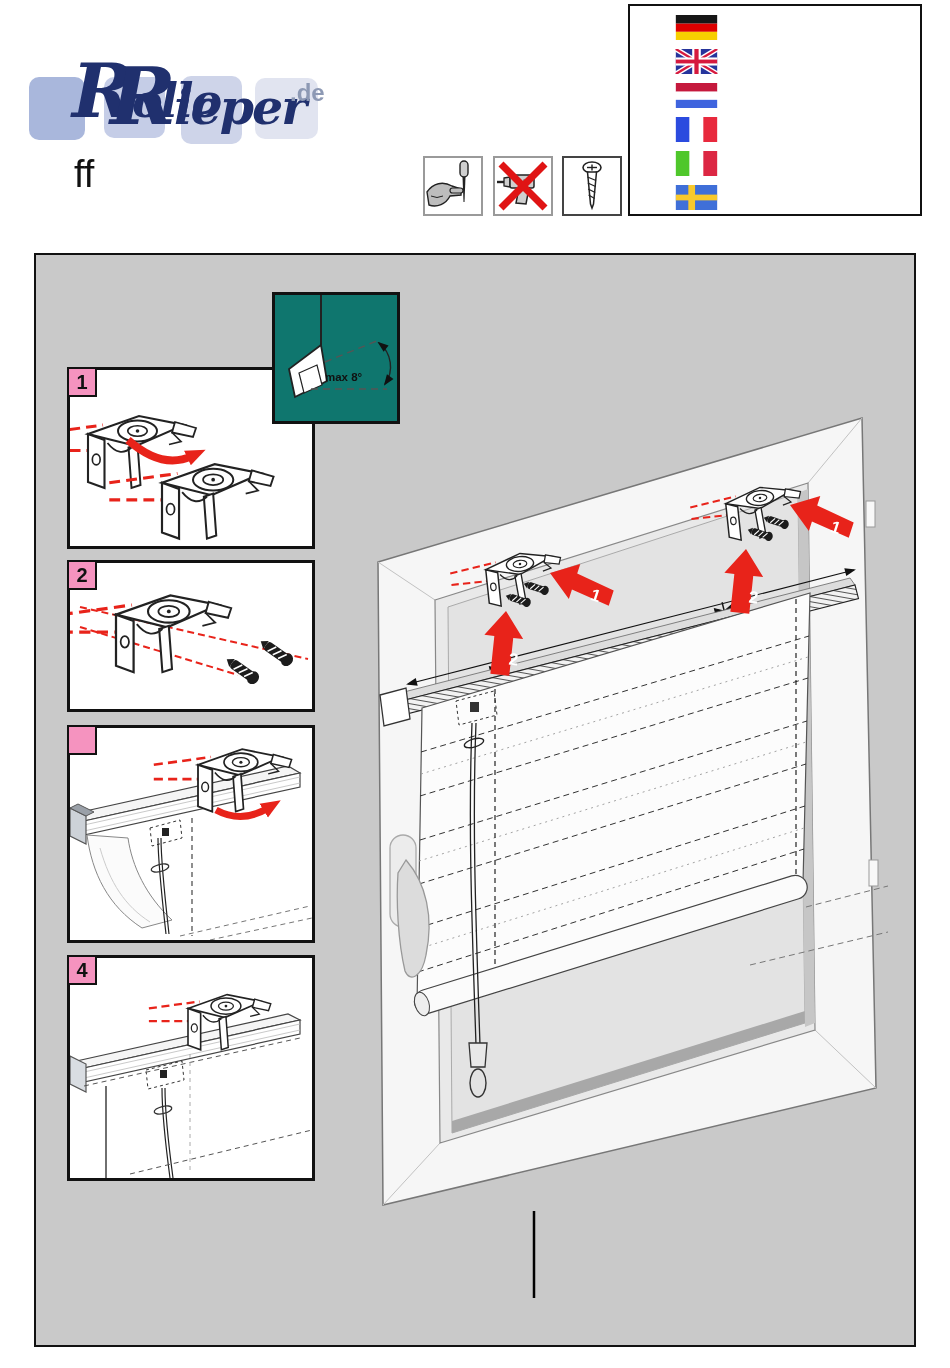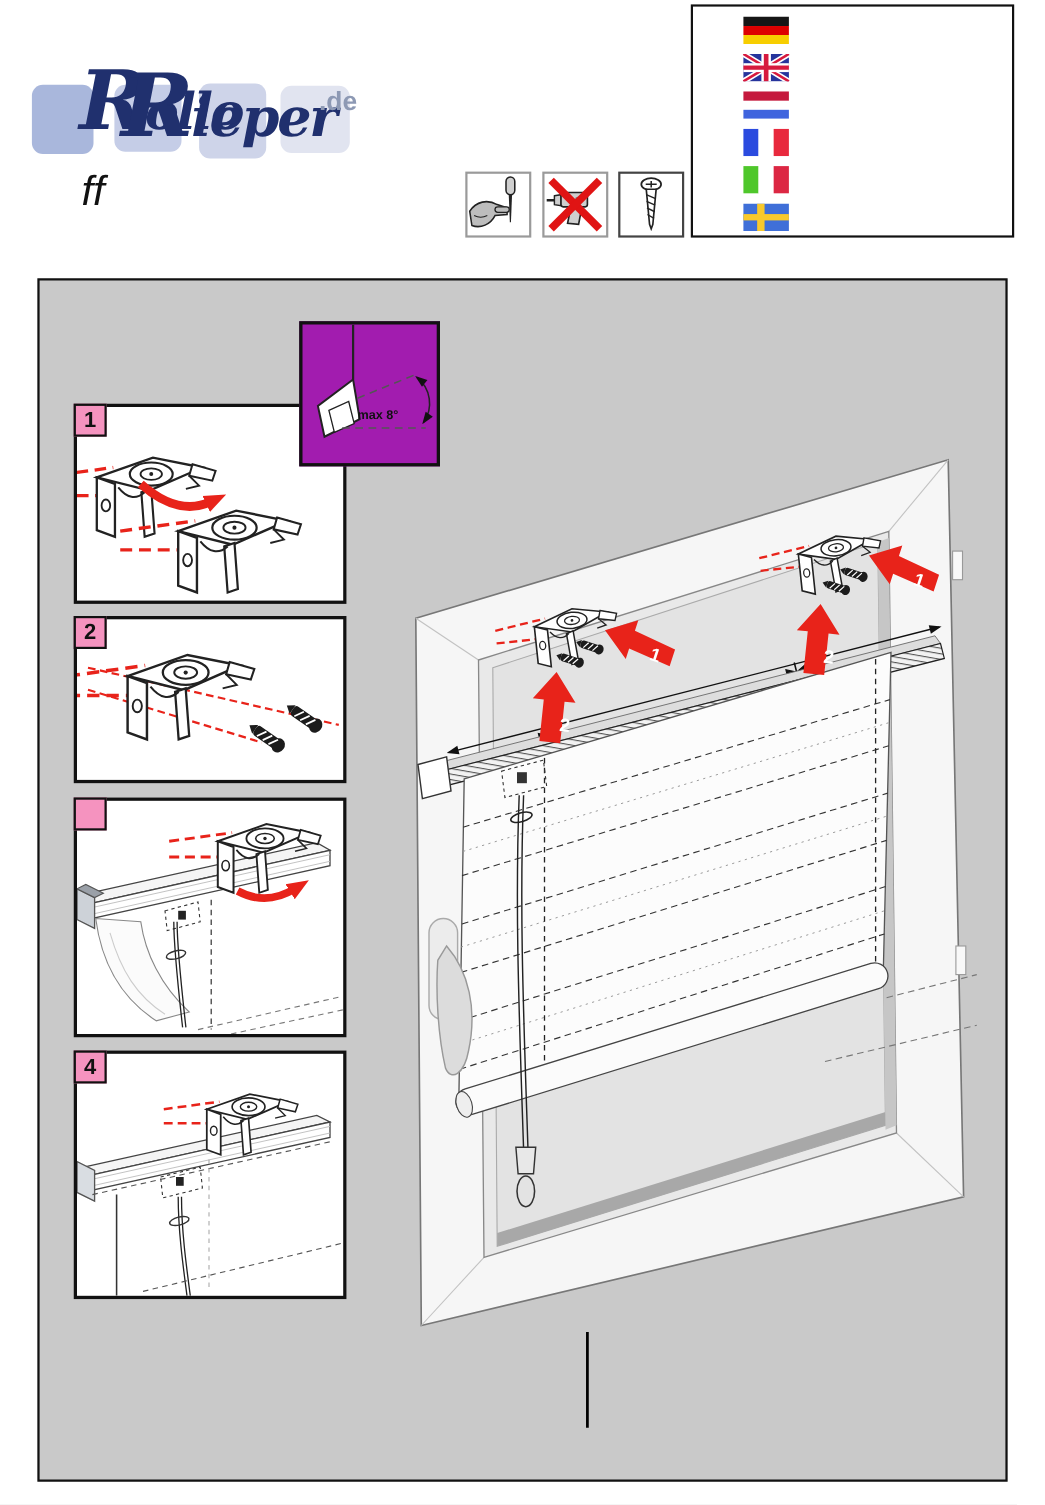--- a/index.html
+++ b/index.html
@@ -14,41 +14,41 @@
   #sq2{left:76px;top:72px;width:61px;height:61px;background:#c5cde7;}
   #sq3{left:153px;top:71px;width:61px;height:68px;background:#ced4e9;}
   #sq4{left:227px;top:73px;width:63px;height:61px;background:#e1e4f0;}
   .script-word{position:absolute;color:#20306e;font-family:"DejaVu Serif",serif;
     font-style:italic;font-weight:bold;line-height:1;letter-spacing:-2px;z-index:1;white-space:nowrap;}
   .script-word::first-letter{font-size:1.62em;}
   #logo-word1{left:44px;top:6px;font-size:46px;margin-top:43px;}
   #logo-word2{left:82px;top:52px;font-size:49px;text-align:right;}
   .logo-tld{position:absolute;left:262px;top:74px;font-weight:bold;font-size:24px;
     color:#8d99b4;z-index:1;}
-  .logo-sub{position:absolute;left:46px;top:148px;font-size:38px;color:#111;z-index:1;font-style:italic;}
+  .logo-sub{position:absolute;left:46px;top:148px;font-size:38px;color:#111;z-index:1;}
   
   .tool-box{position:absolute;top:156px;width:60px;height:60px;background:#fff;box-sizing:border-box;}
   #tool1{left:423px;border:2px solid #9a9a9a;}
   #tool2{left:493px;border:2px solid #9a9a9a;}
   #tool3{left:562px;border:2px solid #444;}
   
   .flags-box{position:absolute;left:628px;top:4px;width:294px;height:212px;background:#fff;
     border:2px solid #111;box-sizing:border-box;display:flex;flex-direction:column;
     gap:9px;padding:9px 0 0 45px;}
   .flag{width:43px;height:25px;flex:0 0 auto;}
   
   .canvas{position:absolute;left:34px;top:253px;width:882px;height:1094px;background:#c9c9c9;
     border:2px solid #111;box-sizing:border-box;}
   .panel{position:absolute;background:#fff;border:3px solid #111;box-sizing:border-box;z-index:2;}
   #panel1{left:31px;top:112px;width:248px;height:182px;}
   #panel2{left:31px;top:305px;width:248px;height:152px;}
   #panel3{left:31px;top:470px;width:248px;height:218px;}
   #panel4{left:31px;top:700px;width:248px;height:226px;}
   #inset-box{left:236px;top:37px;width:128px;height:132px;z-index:3;position:absolute;
-    background:#a21caf;border:3px solid #111;box-sizing:border-box;}
+    background:#0f766e;border:3px solid #111;box-sizing:border-box;}
   .step-label{position:absolute;left:-3px;top:-3px;width:30px;height:30px;background:#f593bf;
     border:2.5px solid #111;box-sizing:border-box;display:flex;align-items:center;justify-content:center;
     font-weight:bold;font-size:20px;color:#111;z-index:4;}
   .panel-svg{position:absolute;left:0;top:0;}
   #main-illu{position:absolute;left:324px;top:150px;z-index:1;}
   .reddash{stroke:#e8231a;stroke-width:2;stroke-dasharray:7,4;fill:none;}
 </style>
 </head>
 <body>
 

